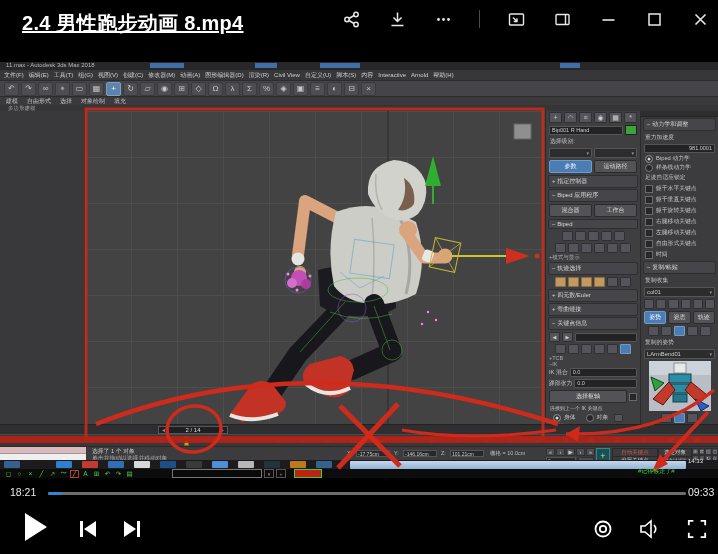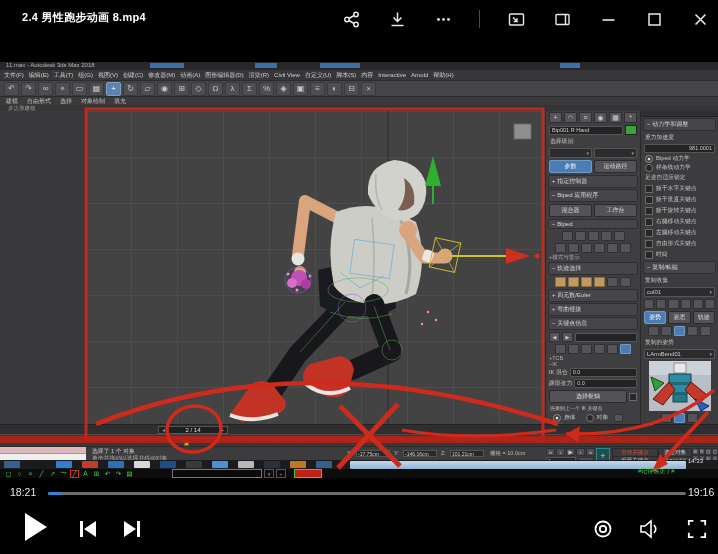--- a/index.html
+++ b/index.html
@@ -1,19 +1,19 @@
 <!DOCTYPE html>
 <html><head>
 <meta charset="utf-8">
 <style>
   html,body{margin:0;padding:0;background:#000;}
   .stage{position:relative;width:718px;height:554px;background:#000;overflow:hidden;
          font-family:"Liberation Sans","DejaVu Sans",sans-serif;color:#ddd;}
   
-  .win-title{position:absolute;left:22px;top:10px;font-size:11px;font-weight:bold;color:#fff;letter-spacing:.3px;}
+  .win-title{position:absolute;left:22px;top:10px;font-size:20px;font-weight:bold;color:#fff;letter-spacing:.3px;text-decoration:underline;}
   .win-icons{position:absolute;right:8px;top:9px;display:flex;align-items:center;gap:26px;}
   .wicon{width:20px;height:20px;display:flex;align-items:center;justify-content:center;color:#e8e8e8;cursor:pointer;}
   .wdivider{width:1px;height:18px;background:#4a4a4a;}
   
   .video{position:absolute;left:0;top:62px;width:718px;height:416px;background:#3a3a3c;}
   .max-titlebar{position:absolute;left:0;top:0;width:718px;height:8px;background:#27272a;}
   .max-titlebar .t{position:absolute;left:6px;top:0px;font-size:6px;color:#b8b8b8;white-space:nowrap;}
   .blip{position:absolute;top:1px;height:5px;background:#3f6fa8;}
   .max-menubar{position:absolute;left:0;top:8px;width:718px;height:10px;background:#37373a;display:flex;align-items:center;gap:5px;padding-left:4px;box-sizing:border-box;}
   .mi{font-size:6px;color:#cfcfcf;white-space:nowrap;cursor:pointer;}
@@ -627,21 +627,21 @@
         <path d="M708,350 L656,406" stroke-width="4"></path>
         <polygon points="652,410 668,402 660,392" fill="#cf2a1c" stroke="none"></polygon>
       </g>
     </svg>
   </div>
 
   <span class="pt-time" style="left:10px;">18:21</span>
   <div class="pt-track">
     <div class="pt-fill"></div>
   </div>
-  <span class="pt-time" style="left:688px;">19:16</span>
+  <span class="pt-time" style="left:688px;">09:33</span>
 
   <span class="pc" style="left:24px;top:512px;">
     <svg width="24" height="30" viewBox="0 0 24 30">
         <polygon points="1,1 1,29 23,15" fill="#fff"></polygon>
       </svg>
   </span>
   <span class="pc" style="left:78px;top:519px;">
     <svg width="20" height="20" viewBox="0 0 20 20" fill="#fff">
         <rect x="2" y="2" width="3" height="16"></rect>
         <polygon points="18,2 18,18 6,10"></polygon>

